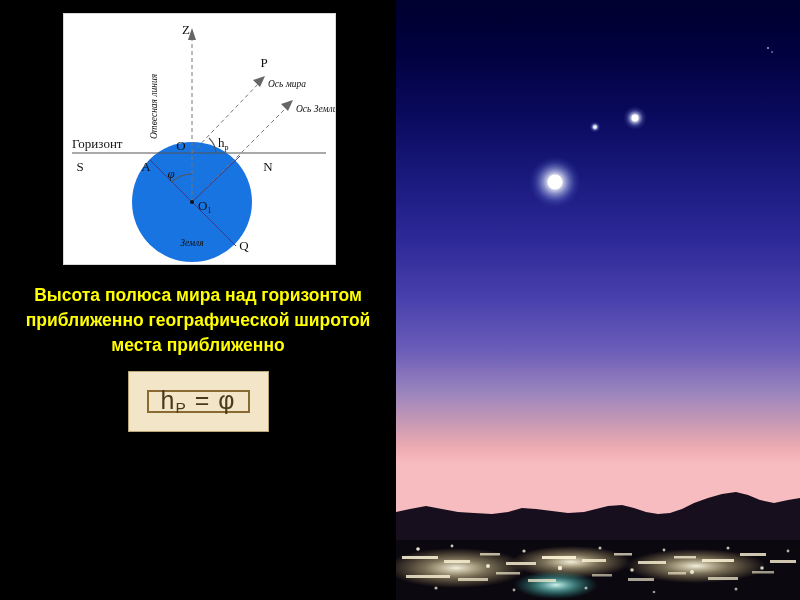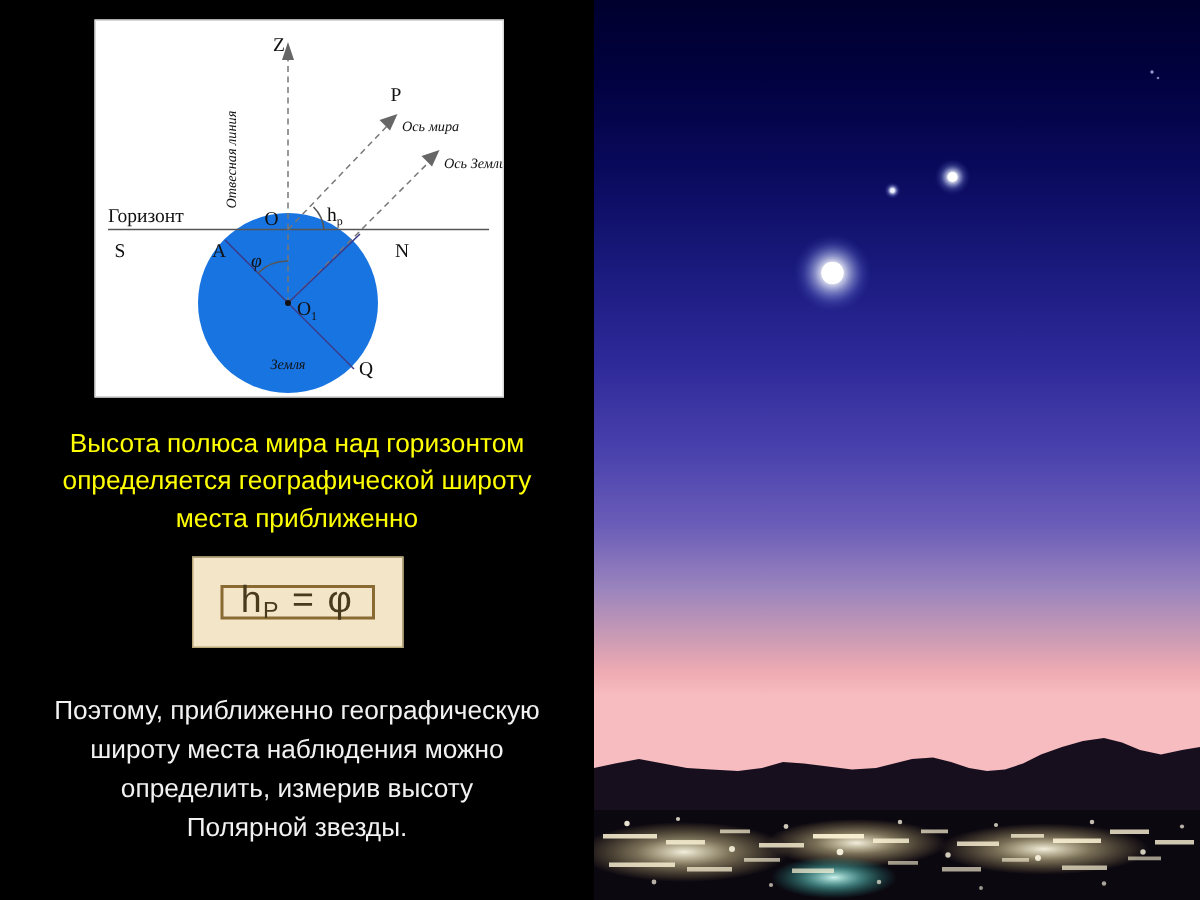--- a/index.html
+++ b/index.html
@@ -81,21 +81,21 @@
   #heading-block {
     position: absolute;
     left: 4px;
     top: 283px;
     width: 388px;
     text-align: center;
   }
   .heading-line {
     color: #ffff00;
     font-size: 17.5px;
-    font-weight: normal;
+    font-weight: bold;
     line-height: 25px;
     letter-spacing: 0px;
     white-space: nowrap;
   }
 
   
   #formula-wrap {
     position: absolute;
     left: 0;
     top: 371px;
@@ -225,40 +225,34 @@
         <text class="dgm-label-italic" x="204" y="73">Ось мира</text>
 
         <text class="dgm-label-italic" x="232" y="98">Ось Земли</text>
 
         <text class="dgm-label-italic" x="128" y="232" text-anchor="middle" fill="#1a1a4a" font-size="10">Земля</text>
       </svg>
     </div>
 
     <div id="heading-block">
       <div class="heading-line">Высота полюса мира над горизонтом</div>
-      <div class="heading-line">определяется географической широту</div>
+      <div class="heading-line">приближенно географической широтой</div>
       <div class="heading-line">места приближенно</div>
     </div>
 
     <div id="formula-wrap">
       <div id="formula-box">
         <div id="formula-inner">
           <span id="formula-text"><span>h</span><sub>P</sub>
             <span>=</span>
             <span>φ</span></span>
         </div>
       </div>
     </div>
 
-    <div id="paragraph-block">
-      <div class="para-line">Поэтому, приближенно географическую</div>
-      <div class="para-line">широту места наблюдения можно</div>
-      <div class="para-line">определить, измерив высоту</div>
-      <div class="para-line">Полярной звезды.</div>
-    </div>
   </div>
 
   <div id="photo">
     <svg id="photo-svg" viewBox="0 0 404 600" preserveAspectRatio="none" xmlns="http://www.w3.org/2000/svg">
       <defs>
         <linearGradient id="skyGrad" x1="0" y1="0" x2="0" y2="1">
           <stop offset="0.00" stop-color="#00002e"></stop>
           <stop offset="0.10" stop-color="#010140"></stop>
           <stop offset="0.22" stop-color="#0a0a5e"></stop>
           <stop offset="0.34" stop-color="#1a1a7e"></stop>

